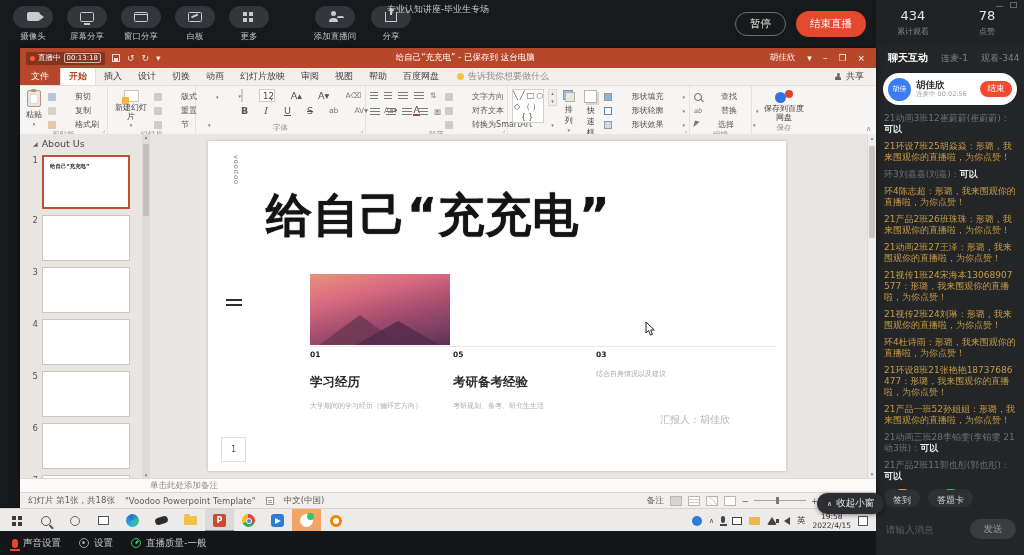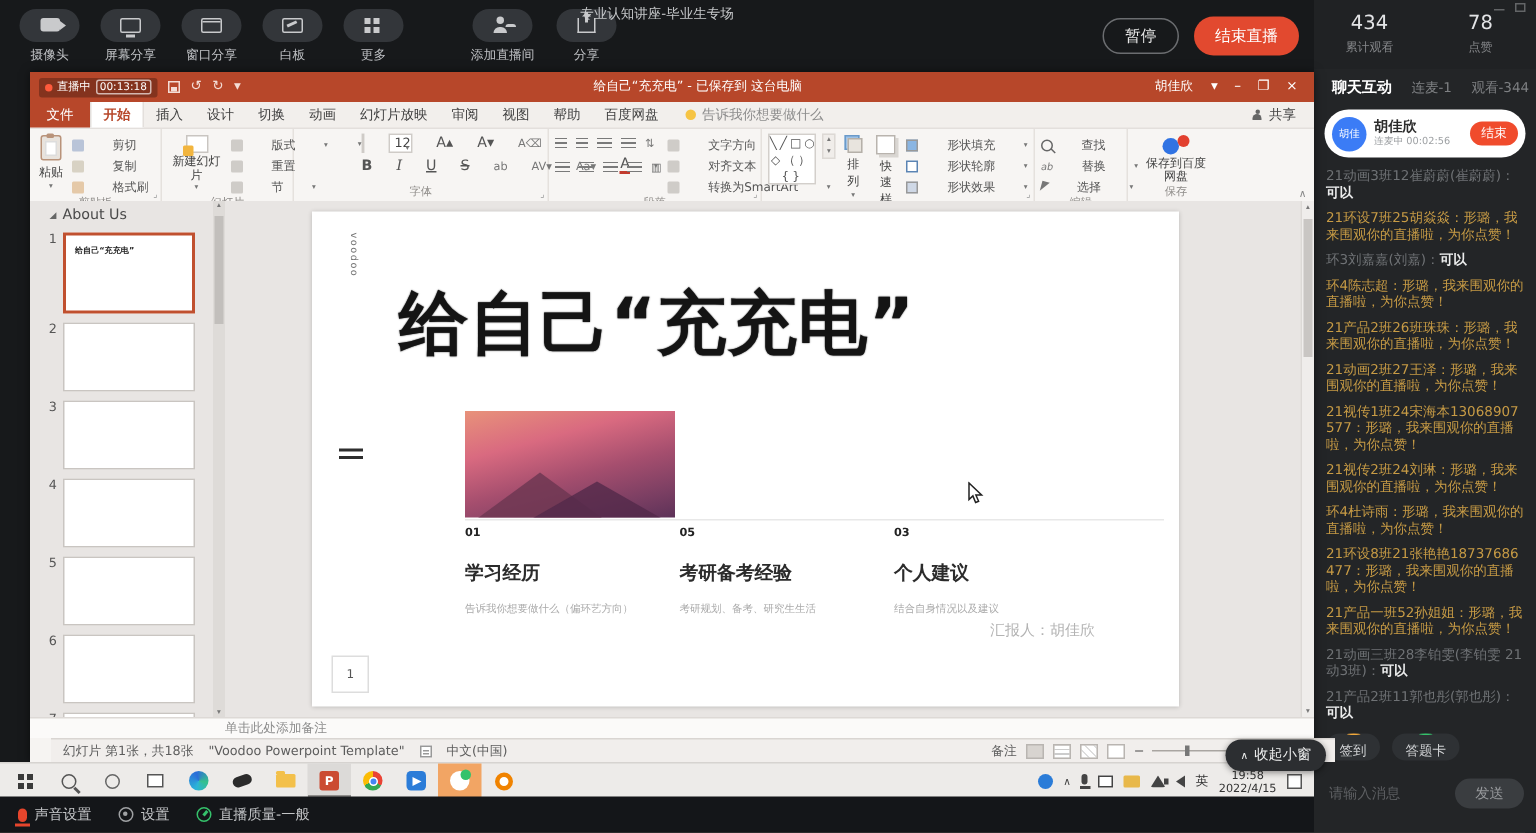--- a/index.html
+++ b/index.html
@@ -171,21 +171,21 @@
   .scol-desc{margin-top:10px;font-size:7px;color:#ababab;}
   .presenter{position:absolute;left:452px;top:272px;font-size:10px;color:#b3b3b3;}
   .page-box{position:absolute;left:13px;top:296px;width:23px;height:23px;background:#fff;border:1px solid #ddd;font-size:8px;color:#555;display:flex;align-items:center;justify-content:center;}
   .cursor{position:absolute;left:437px;top:180px;}
   .v-scroll{position:absolute;right:0;top:0;width:9px;height:344px;background:#efedeb;border-left:1px solid #dcd9d6;font-size:5px;color:#777;text-align:center;box-sizing:border-box;}
   .vs-thumb{position:absolute;right:1px;top:12px;width:6px;height:92px;background:#c9c6c3;}
   .vs-up{position:absolute;left:0;top:1px;width:8px;}
   .vs-down{position:absolute;left:0;bottom:1px;width:8px;}
   
   .notes{position:absolute;left:0;top:430px;width:856px;height:14px;background:#fbfaf9;border-top:1px solid #ddd9d6;font-size:8.5px;color:#8c8c8c;display:flex;align-items:center;padding-left:130px;box-sizing:border-box;}
-  .statusbar{position:absolute;left:14px;top:444px;width:856px;height:16px;background:#f1eeec;border-top:1px solid #d9d5d2;display:flex;align-items:center;font-size:8.5px;color:#5c5c5c;padding:0 8px;gap:10px;box-sizing:border-box;white-space:nowrap;}
+  .statusbar{position:absolute;left:0;top:444px;width:856px;height:16px;background:#f1eeec;border-top:1px solid #d9d5d2;display:flex;align-items:center;font-size:8.5px;color:#5c5c5c;padding:0 8px;gap:10px;box-sizing:border-box;white-space:nowrap;}
   .sb-right{margin-left:auto;display:flex;align-items:center;gap:6px;padding-right:50px;}
   .vicon{width:12px;height:10px;border:1px solid #b9b5b1;background:#fff;box-sizing:border-box;cursor:pointer;}
   .vicon.active{background:#d8d4d0;border-color:#989younger390;}
   .vicon.v2{background:repeating-linear-gradient(to bottom,#fff 0 2px,#ccc 2px 3px);}
   .vicon.v3{background:repeating-linear-gradient(45deg,#fff 0 3px,#ddd 3px 4px);}
   .zoom-ctrl{display:flex;align-items:center;gap:5px;color:#555;}
   .z-track{width:52px;height:1px;background:#a9a5a1;position:relative;}
   .z-thumb{position:absolute;left:42%;top:-3px;width:3px;height:7px;background:#777;}
   .spell-ic{width:8px;height:8px;border:1px solid #999;background:#fff;position:relative;box-sizing:border-box;}
   .spell-ic::after{content:"";position:absolute;left:1px;top:2px;width:4px;height:1px;background:#999;box-shadow:0 2px 0 #999;}
@@ -747,32 +747,31 @@
         <span class="watermark">voodoo</span>
         <div class="slide-title">给自己“充充电”</div>
         <span class="burger"></span>
         <div class="slide-img"></div>
         <div class="slide-line"></div>
         <div>
 
             <div class="scol" style="left: 102px;">
               <div class="scol-num">01</div>
               <div class="scol-title">学习经历</div>
-              <div class="scol-desc">告诉我你想要做什么（偏环艺方向）</div>
+              <div class="scol-desc">大学期间的学习经历（偏环艺方向）</div>
             </div>
 
             <div class="scol" style="left: 245px;">
               <div class="scol-num">05</div>
               <div class="scol-title">考研备考经验</div>
               <div class="scol-desc">考研规划、备考、研究生生活</div>
             </div>
 
             <div class="scol" style="left: 388px;">
               <div class="scol-num">03</div>
-              <div class="scol-title">个人建议</div>
               <div class="scol-desc">结合自身情况以及建议</div>
             </div>
           </div>
         <div class="presenter">汇报人：胡佳欣</div>
         <div class="page-box">1</div>
         <svg class="cursor" width="11" height="15" viewBox="0 0 11 15">
           <path d="M1,1 L1,12 L3.6,9.6 L5.4,14 L7.4,13.2 L5.6,9 L9.4,9 Z" fill="#fff" stroke="#222" stroke-width="1"></path>
         </svg>
       </div>
 

